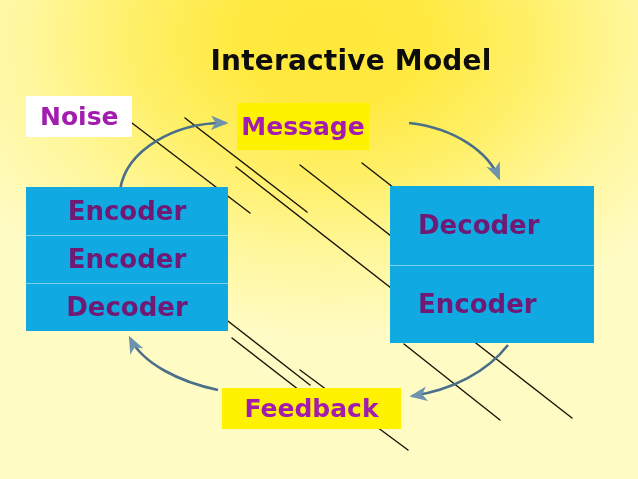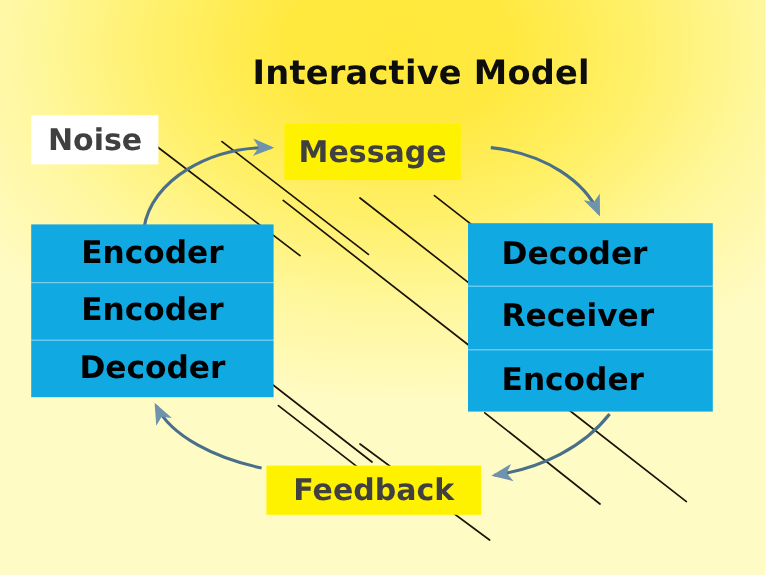--- a/index.html
+++ b/index.html
@@ -47,37 +47,37 @@
   }
 
   .label-box {
     position: absolute;
     box-sizing: border-box;
     display: flex;
     align-items: center;
     justify-content: center;
     font-size: 25px;
     font-weight: bold;
-    color: #404040;
+    color: #a21caf;
   }
 
   #noise-box {
     left: 26px;
     top: 96px;
     width: 106px;
     height: 41px;
     background: #ffffff;
     justify-content: flex-start;
     padding-left: 14px;
   }
 
   #message-box {
     left: 237px;
     top: 103px;
-    width: 147px;
+    width: 132px;
     height: 47px;
     background: #fff200;
   }
 
   #feedback-box {
     left: 222px;
     top: 378px;
     width: 179px;
     height: 41px;
     background: #fff200;
@@ -102,21 +102,21 @@
     width: 204px;
     height: 157px;
   }
   .stack-row {
     flex: 1 1 0;
     display: flex;
     align-items: center;
     justify-content: center;
     font-size: 26px;
     font-weight: bold;
-    color: #000000;
+    color: #701a75;
     position: relative;
   }
   #right-stack .stack-row {
     justify-content: flex-start;
     padding-left: 28px;
   }
   .stack-row + .stack-row::before {
     content: "";
     position: absolute;
     left: 0;
@@ -169,17 +169,16 @@
   <div class="label-box" id="feedback-box">Feedback</div>
 
   <div class="stack" id="left-stack">
     <div class="stack-row">Encoder</div>
     <div class="stack-row">Encoder</div>
     <div class="stack-row">Decoder</div>
   </div>
 
   <div class="stack" id="right-stack">
     <div class="stack-row">Decoder</div>
-    <div class="stack-row">Receiver</div>
     <div class="stack-row">Encoder</div>
   </div>
 
 </div>
 
 </body></html>

